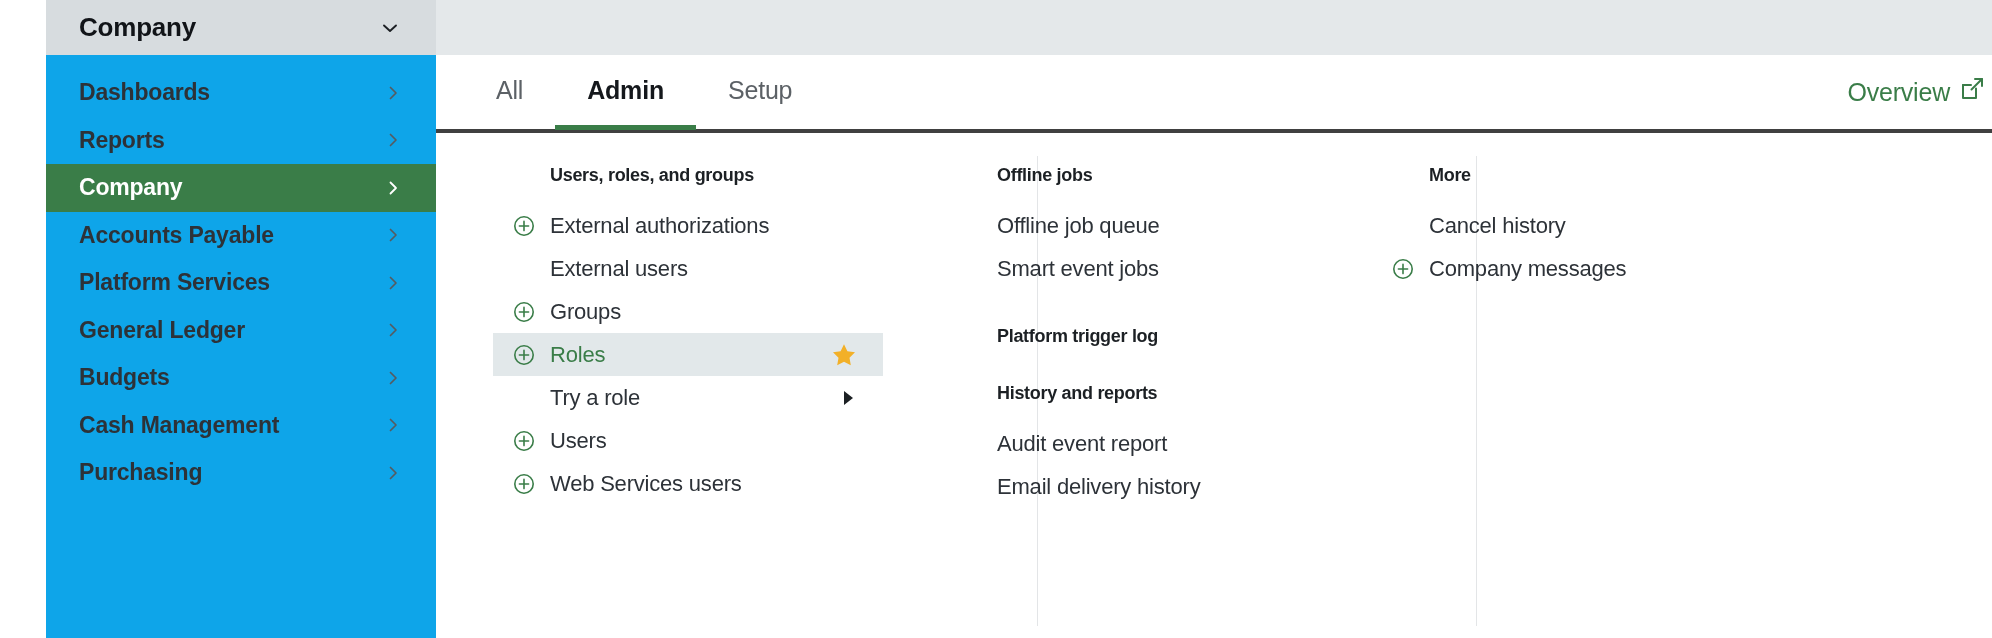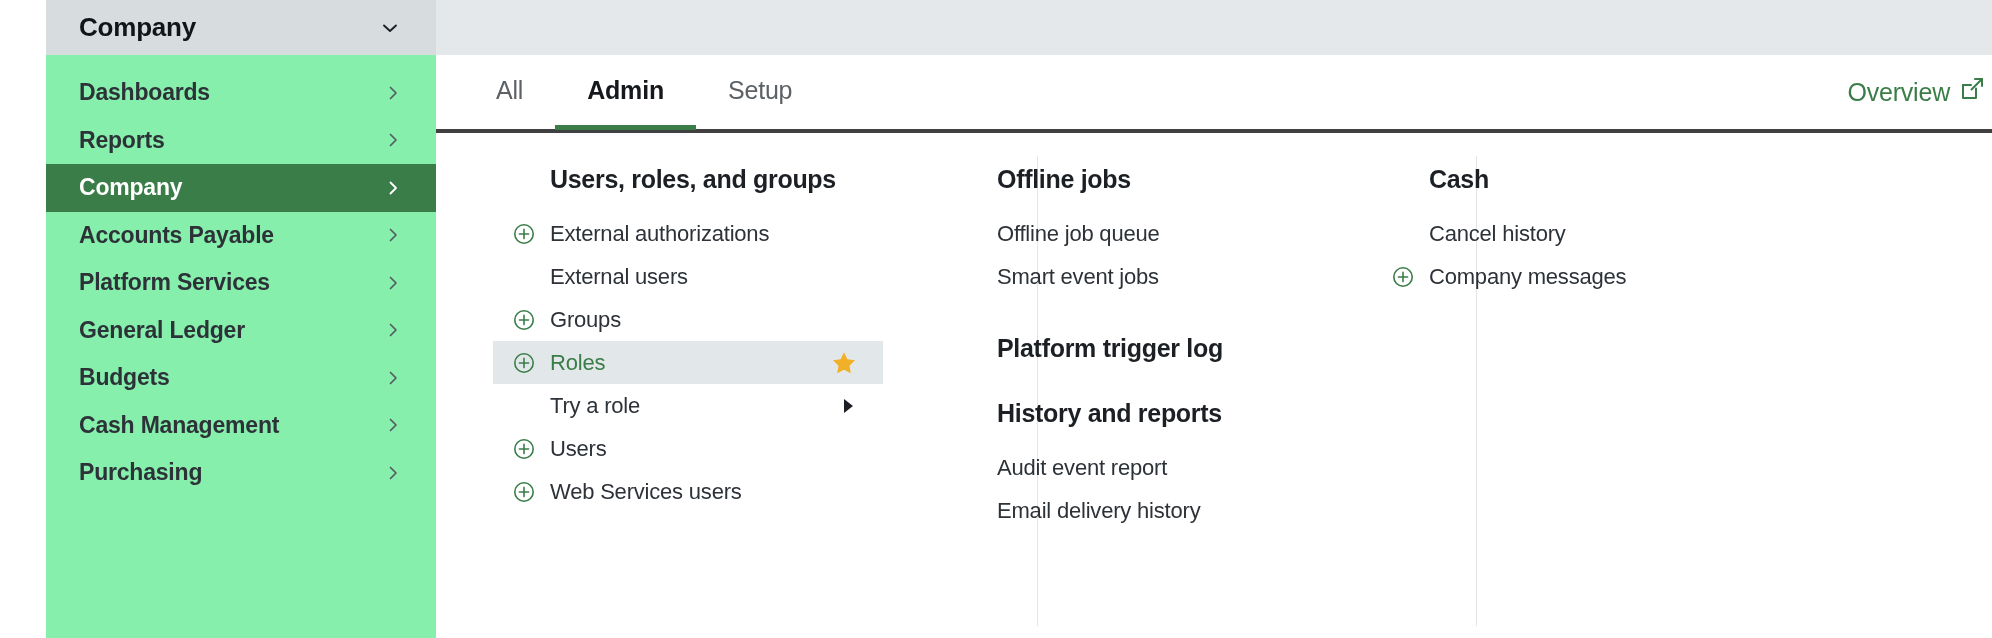--- a/index.html
+++ b/index.html
@@ -52,21 +52,21 @@
     width: 20px; height: 20px;
     display: flex; align-items: center; justify-content: center;
   }
 
   
   .sidebar {
     position: absolute;
     left: 0; top: 55px;
     width: 390px;
     height: 583px;
-    background: #86efac;
+    background: #0ea5e9;
     padding-top: 14px;
     text-align: right;
   }
   .side-item {
     position: relative;
     height: 47.5px;
     display: flex;
     align-items: center;
     padding-left: 33px;
     padding-right: 34px;
@@ -168,21 +168,21 @@
     position: absolute;
     top: 23px;
     width: 1px;
     height: 470px;
     background: #e3e5e7;
   }
   .divider-1 { left: 601px; }
   .divider-2 { left: 1040px; }
 
   .menu-heading {
-    font-size: 25px;
+    font-size: 18px;
     font-weight: bold;
     color: #1c2024;
     letter-spacing: -0.3px;
     padding-left: 57px;
     margin-bottom: 18px;
     white-space: nowrap;
   }
   .menu-heading.spaced { margin-top: 36px; }
 
   .menu-item {
@@ -447,21 +447,21 @@
 
         <div class="menu-item">
           <span class="menu-item-label">Audit event report</span>
         </div>
         <div class="menu-item">
           <span class="menu-item-label">Email delivery history</span>
         </div>
       </div>
 
       <div class="menu-col col-3">
-        <div class="menu-heading">Cash</div>
+        <div class="menu-heading">More</div>
 
         <div class="menu-item">
           <span class="menu-item-label">Cancel history</span>
         </div>
 
         <div class="menu-item">
           <span class="plus-icon">
             <svg width="22" height="22" viewBox="0 0 22 22" fill="none">
               <circle cx="11" cy="11" r="9.2" stroke="#3a7d48" stroke-width="1.6"></circle>
               <path d="M11 6.4 V15.6 M6.4 11 H15.6" stroke="#3a7d48" stroke-width="1.6" stroke-linecap="round"></path>

